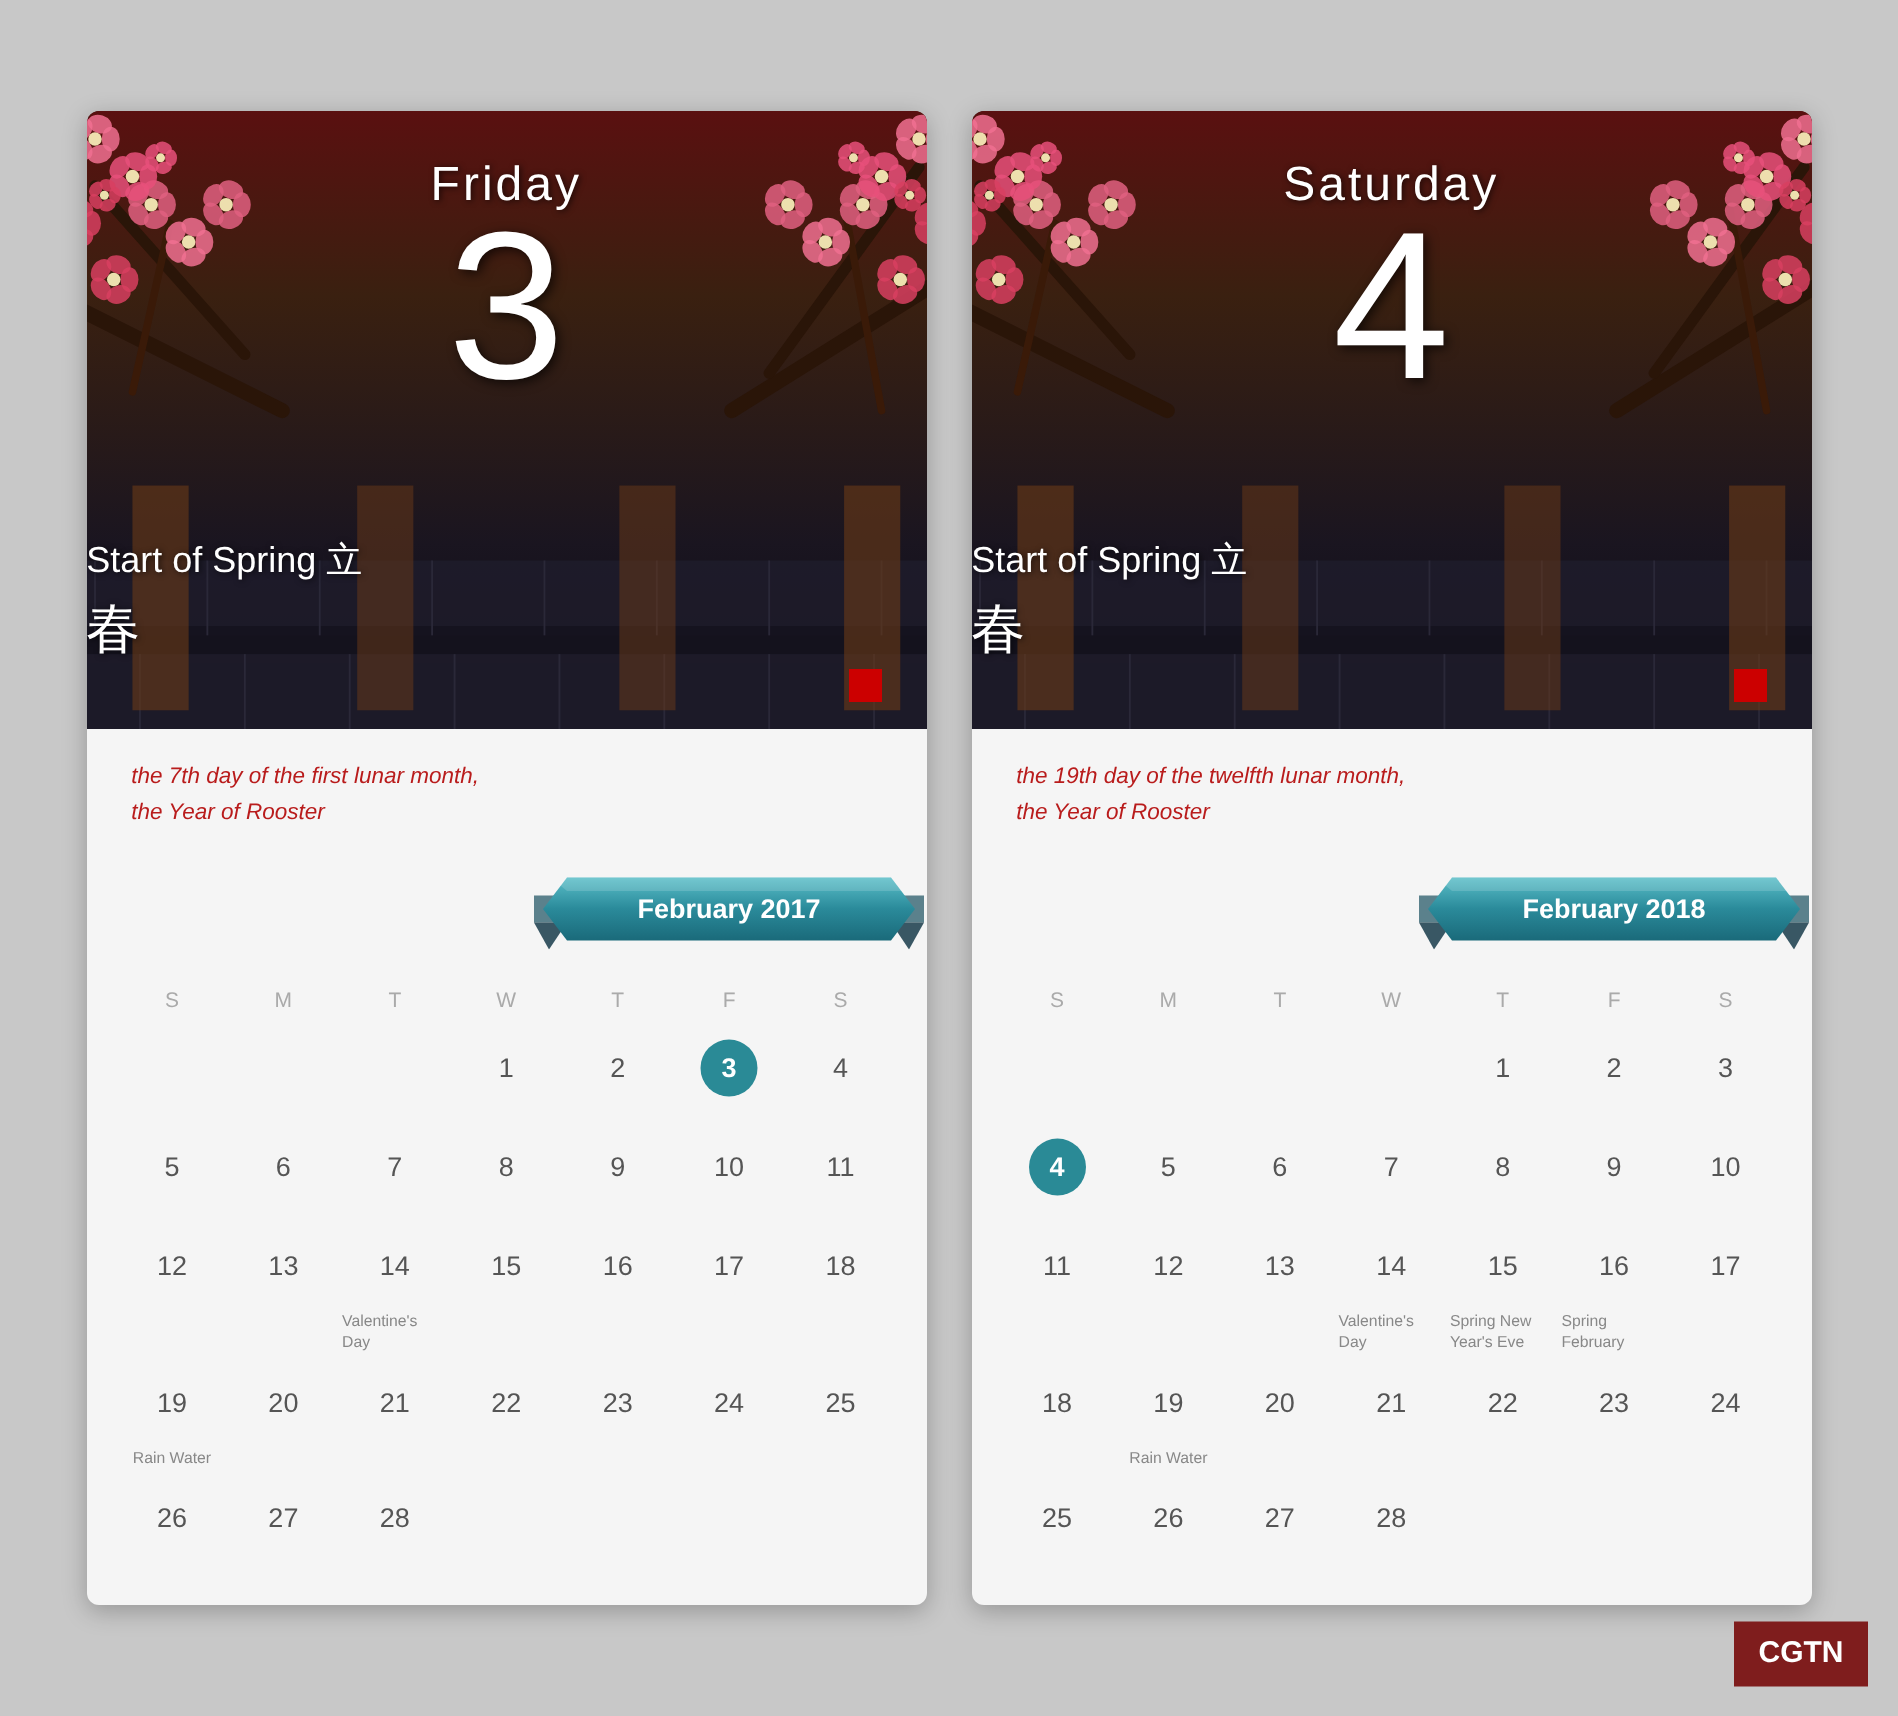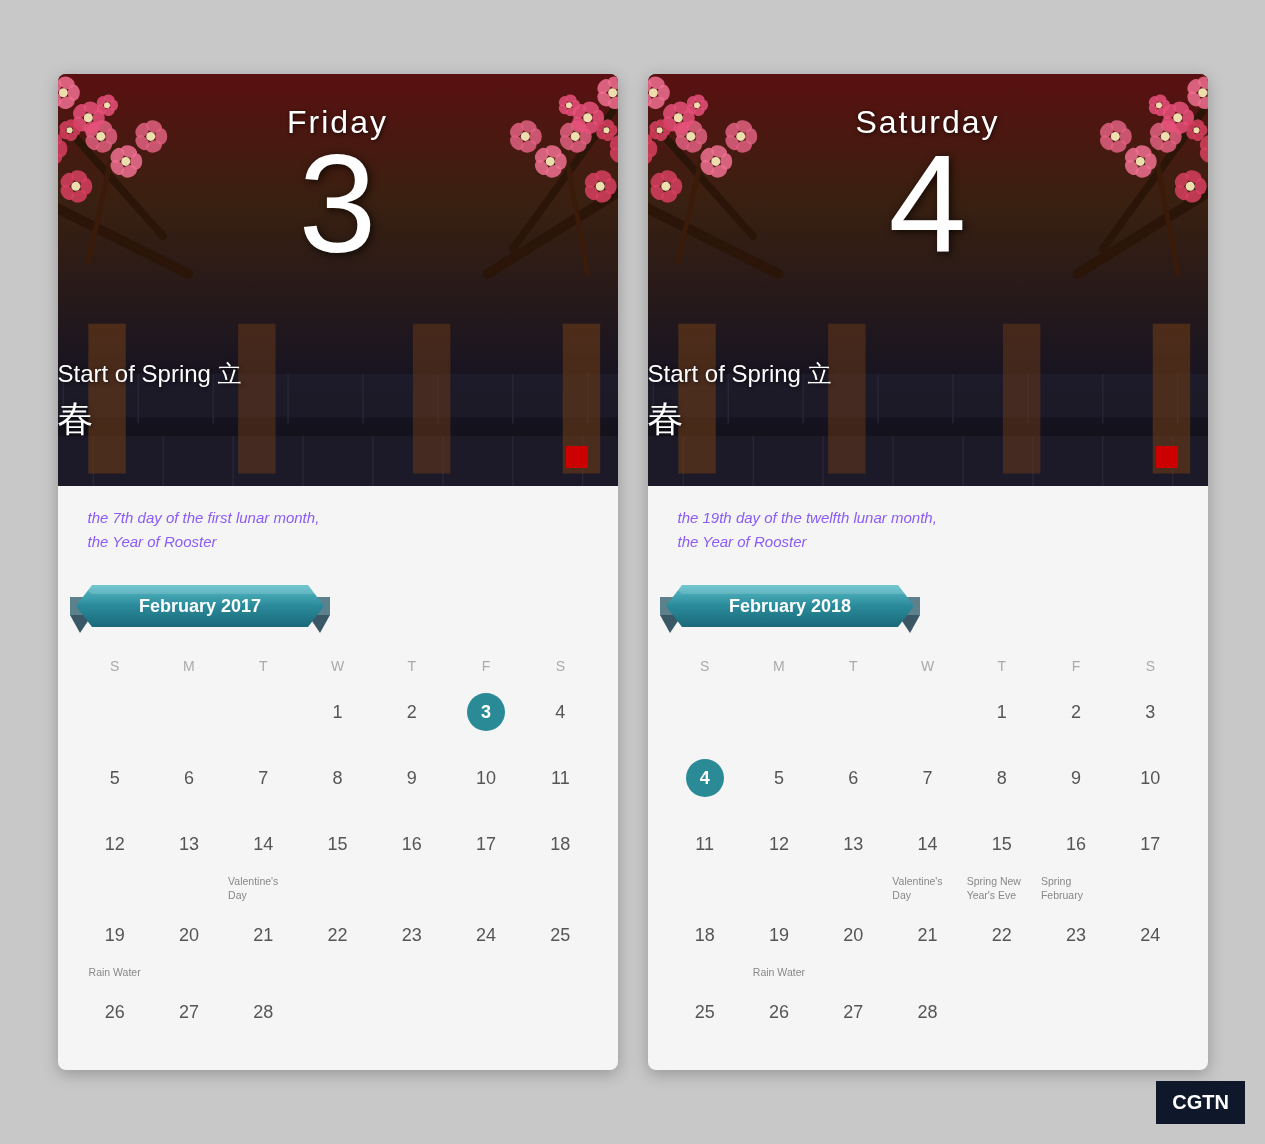--- a/index.html
+++ b/index.html
@@ -68,31 +68,31 @@
       font-size: 24px;
       font-weight: 300;
       text-shadow: 1px 1px 4px rgba(0,0,0,0.7);
       z-index: 10;
       line-height: 1.5;
     }
 
     
     .lunar-info {
       padding: 20px 30px 10px;
-      color: #8b5cf6;
+      color: #b91c1c;
       font-style: italic;
       font-size: 15px;
       line-height: 1.6;
     }
 
     
     .banner-container {
       display: flex;
-      justify-content: flex-start;
-      margin: 15px 12px 10px;
+      justify-content: flex-end;
+      margin: 15px 2px 10px;
       position: relative;
     }
 
     
     .calendar {
       padding: 10px 20px 20px;
     }
 
     .cal-header-row {
       display: grid;
@@ -144,21 +144,21 @@
       font-size: 10.5px;
       color: #888;
       text-align: left;
       line-height: 1.3;
       margin-top: 12px;
     }
   </style>
 </head>
 <body>
 
-<div style="position:fixed;bottom:20px;right:20px;background:#0f172a;color:white;font-size:20px;font-weight:bold;padding:10px 16px;z-index:9999;">CGTN</div>
+<div style="position:fixed;bottom:20px;right:20px;background:#7f1d1d;color:white;font-size:20px;font-weight:bold;padding:10px 16px;z-index:9999;">CGTN</div>
 
 <div class="card">
     <div class="card-header">
       <div style="position: absolute; top: 0px; left: 0px; width: 100%; height: 100%; z-index: 1;"><svg width="100%" height="100%" viewBox="0 0 560 330" xmlns="http://www.w3.org/2000/svg" preserveAspectRatio="xMidYMid slice">
 
     <rect width="560" height="330" fill="url(#bggrad)"></rect>
     <defs>
       <linearGradient id="bggrad" x1="0" y1="0" x2="0" y2="1">
         <stop offset="0%" stop-color="#5a1010"></stop>
         <stop offset="30%" stop-color="#3a2010"></stop>

